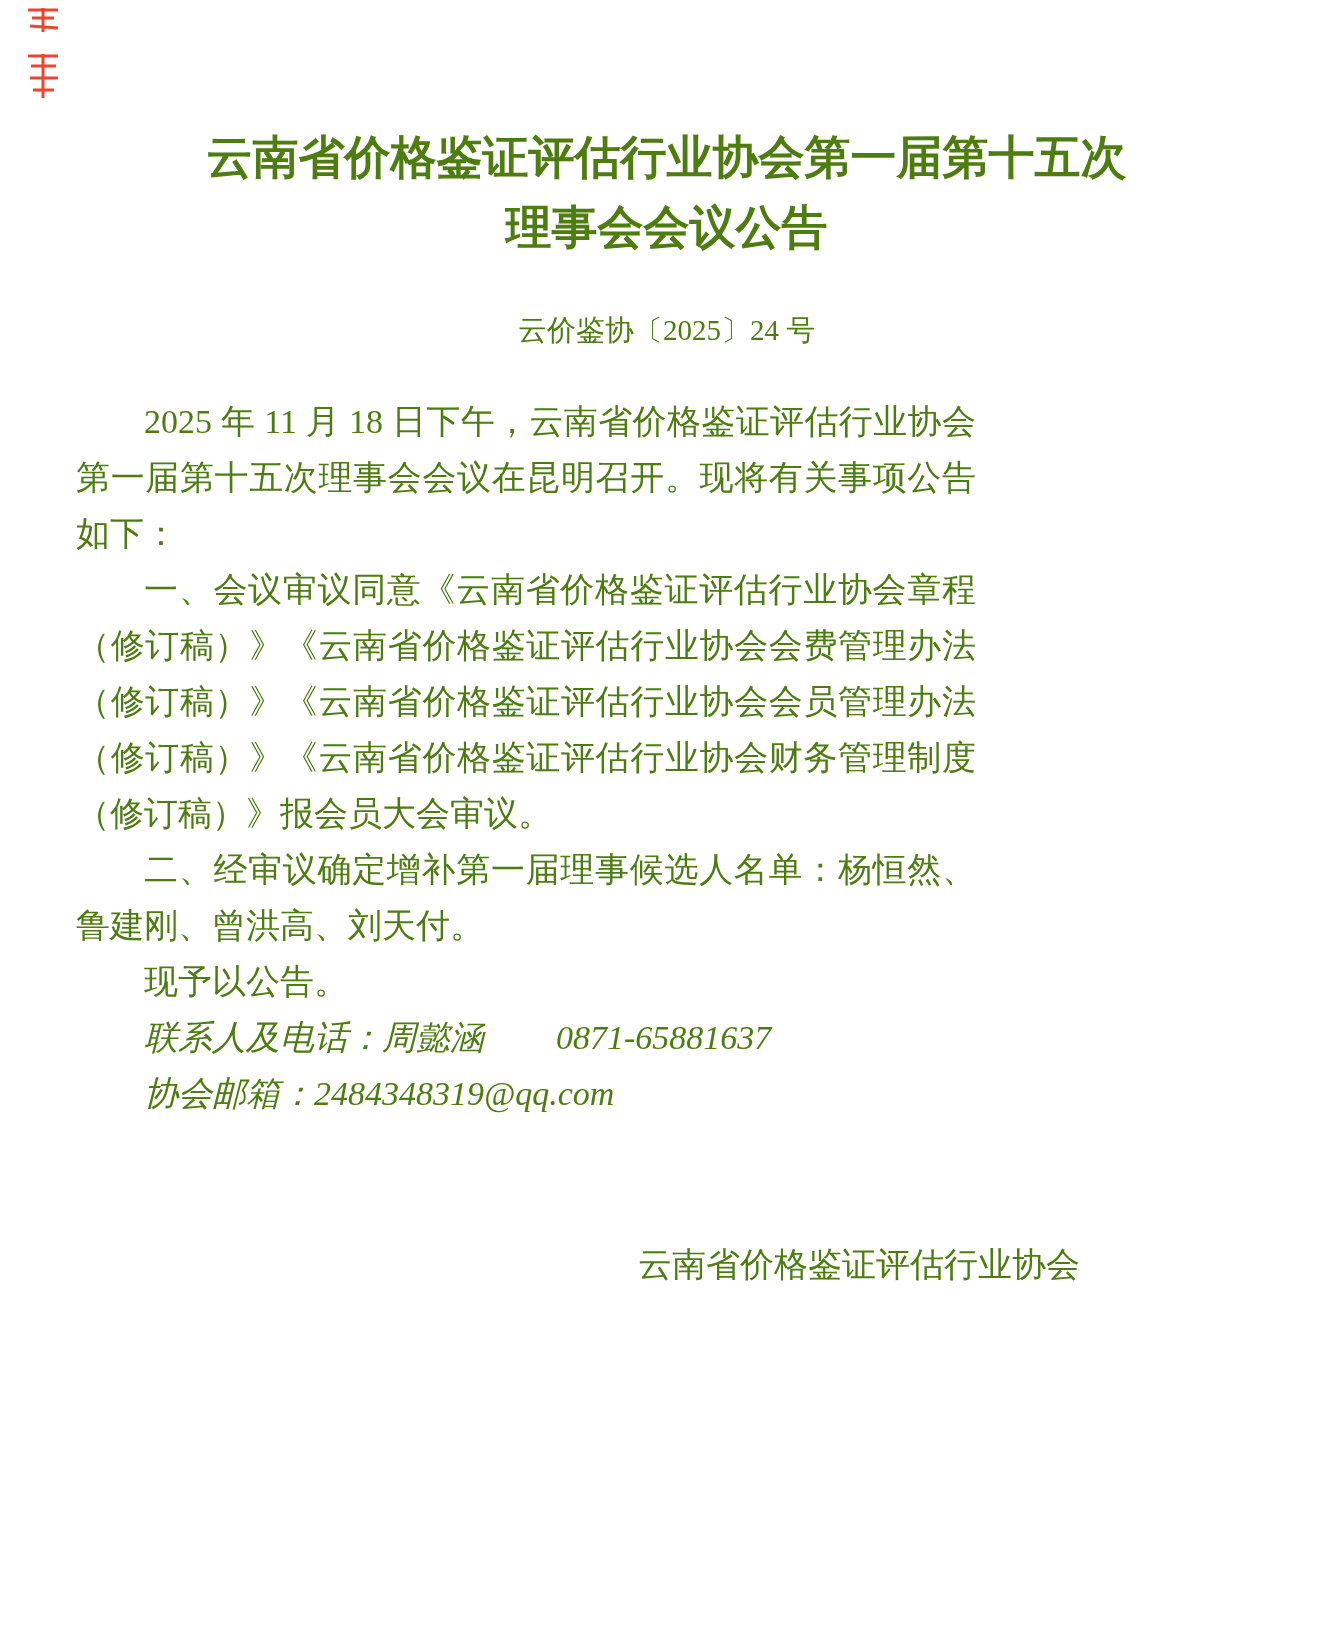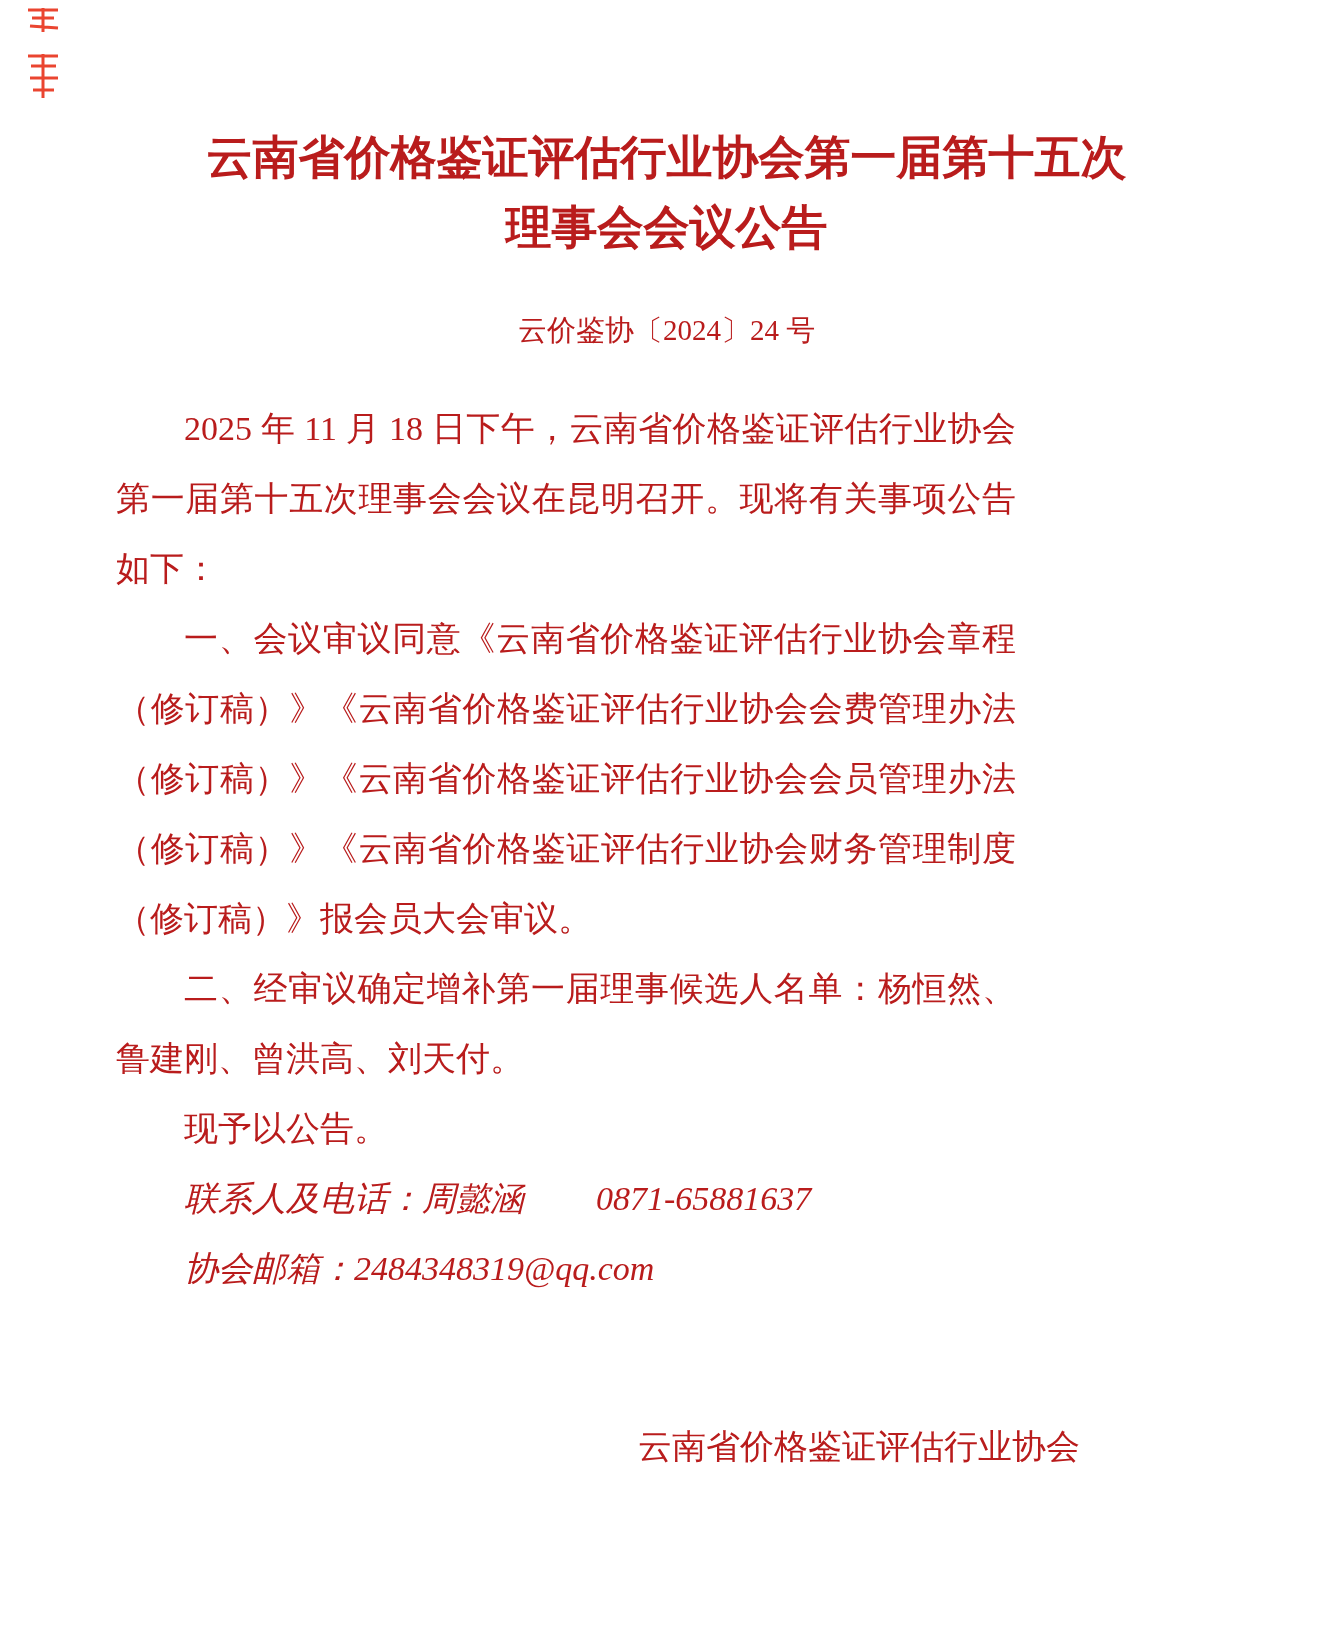--- a/index.html
+++ b/index.html
@@ -1,20 +1,20 @@
 <!DOCTYPE html>
 <html><head>
 <meta charset="utf-8">
 <style>
   html,body { margin:0; padding:0; background:#ffffff; }
   .page {
     position:relative;
     width:1333px; height:1652px;
     background:#ffffff;
-    color:#b91c1c;
+    color:#4d7c0f;
     font-family:"Liberation Serif","DejaVu Serif",serif;
     overflow:hidden;
   }
   .red-marks {
     position:absolute; left:24px; top:4px;
     width:40px; height:100px;
     pointer-events:none;
   }
   .doc-title {
     padding-top:123px;
@@ -25,25 +25,25 @@
     line-height:70px;
   }
   .doc-number {
     margin-top:50px;
     text-align:center;
     font-size:29px;
     line-height:34px;
     font-weight:400;
   }
   .content {
-    margin-left:116px;
+    margin-left:76px;
     width:900px;
     margin-top:47px;
     font-size:34px;
-    line-height:70px;
+    line-height:56px;
   }
   .content p { margin:0; }
   .para { text-indent:2em; text-align:justify; }
   .contact-line { text-indent:2em; text-align:left;font-style:italic; }
   .phone-number { margin-left:72px; }
   .signature {
     margin-top:108px;
     width:max-content;
     margin-left:auto;
     margin-right:253px;
@@ -63,21 +63,21 @@
       <path d="M4 6 H34 M8 14 H30 M19 4 V28 M6 22 L34 24"></path>
       <path d="M4 52 H34 M19 50 V94 M7 62 H32 M6 74 H34 M9 86 H30"></path>
     </g>
   </svg>
 
   <h1 class="doc-title">
     <div>云南省价格鉴证评估行业协会第一届第十五次</div>
     <div>理事会会议公告</div>
   </h1>
 
-  <div class="doc-number">云价鉴协〔2024〕24 号</div>
+  <div class="doc-number">云价鉴协〔2025〕24 号</div>
 
   <div class="content">
     <p class="para">2025 年 11 月 18 日下午，云南省价格鉴证评估行业协会第一届第十五次理事会会议在昆明召开。现将有关事项公告如下：</p>
     <p class="para">一、会议审议同意《云南省价格鉴证评估行业协会章程（修订稿）》《云南省价格鉴证评估行业协会会费管理办法（修订稿）》《云南省价格鉴证评估行业协会会员管理办法（修订稿）》《云南省价格鉴证评估行业协会财务管理制度（修订稿）》报会员大会审议。</p>
     <p class="para">二、经审议确定增补第一届理事候选人名单：杨恒然、鲁建刚、曾洪高、刘天付。</p>
     <p class="para">现予以公告。</p>
 
     <p class="contact-line"><span>联系人及电话：</span><span>周懿涵</span><span class="phone-number">0871-65881637</span></p>
 
     <p class="contact-line"><span>协会邮箱：</span><span>2484348319@qq.com</span></p>

